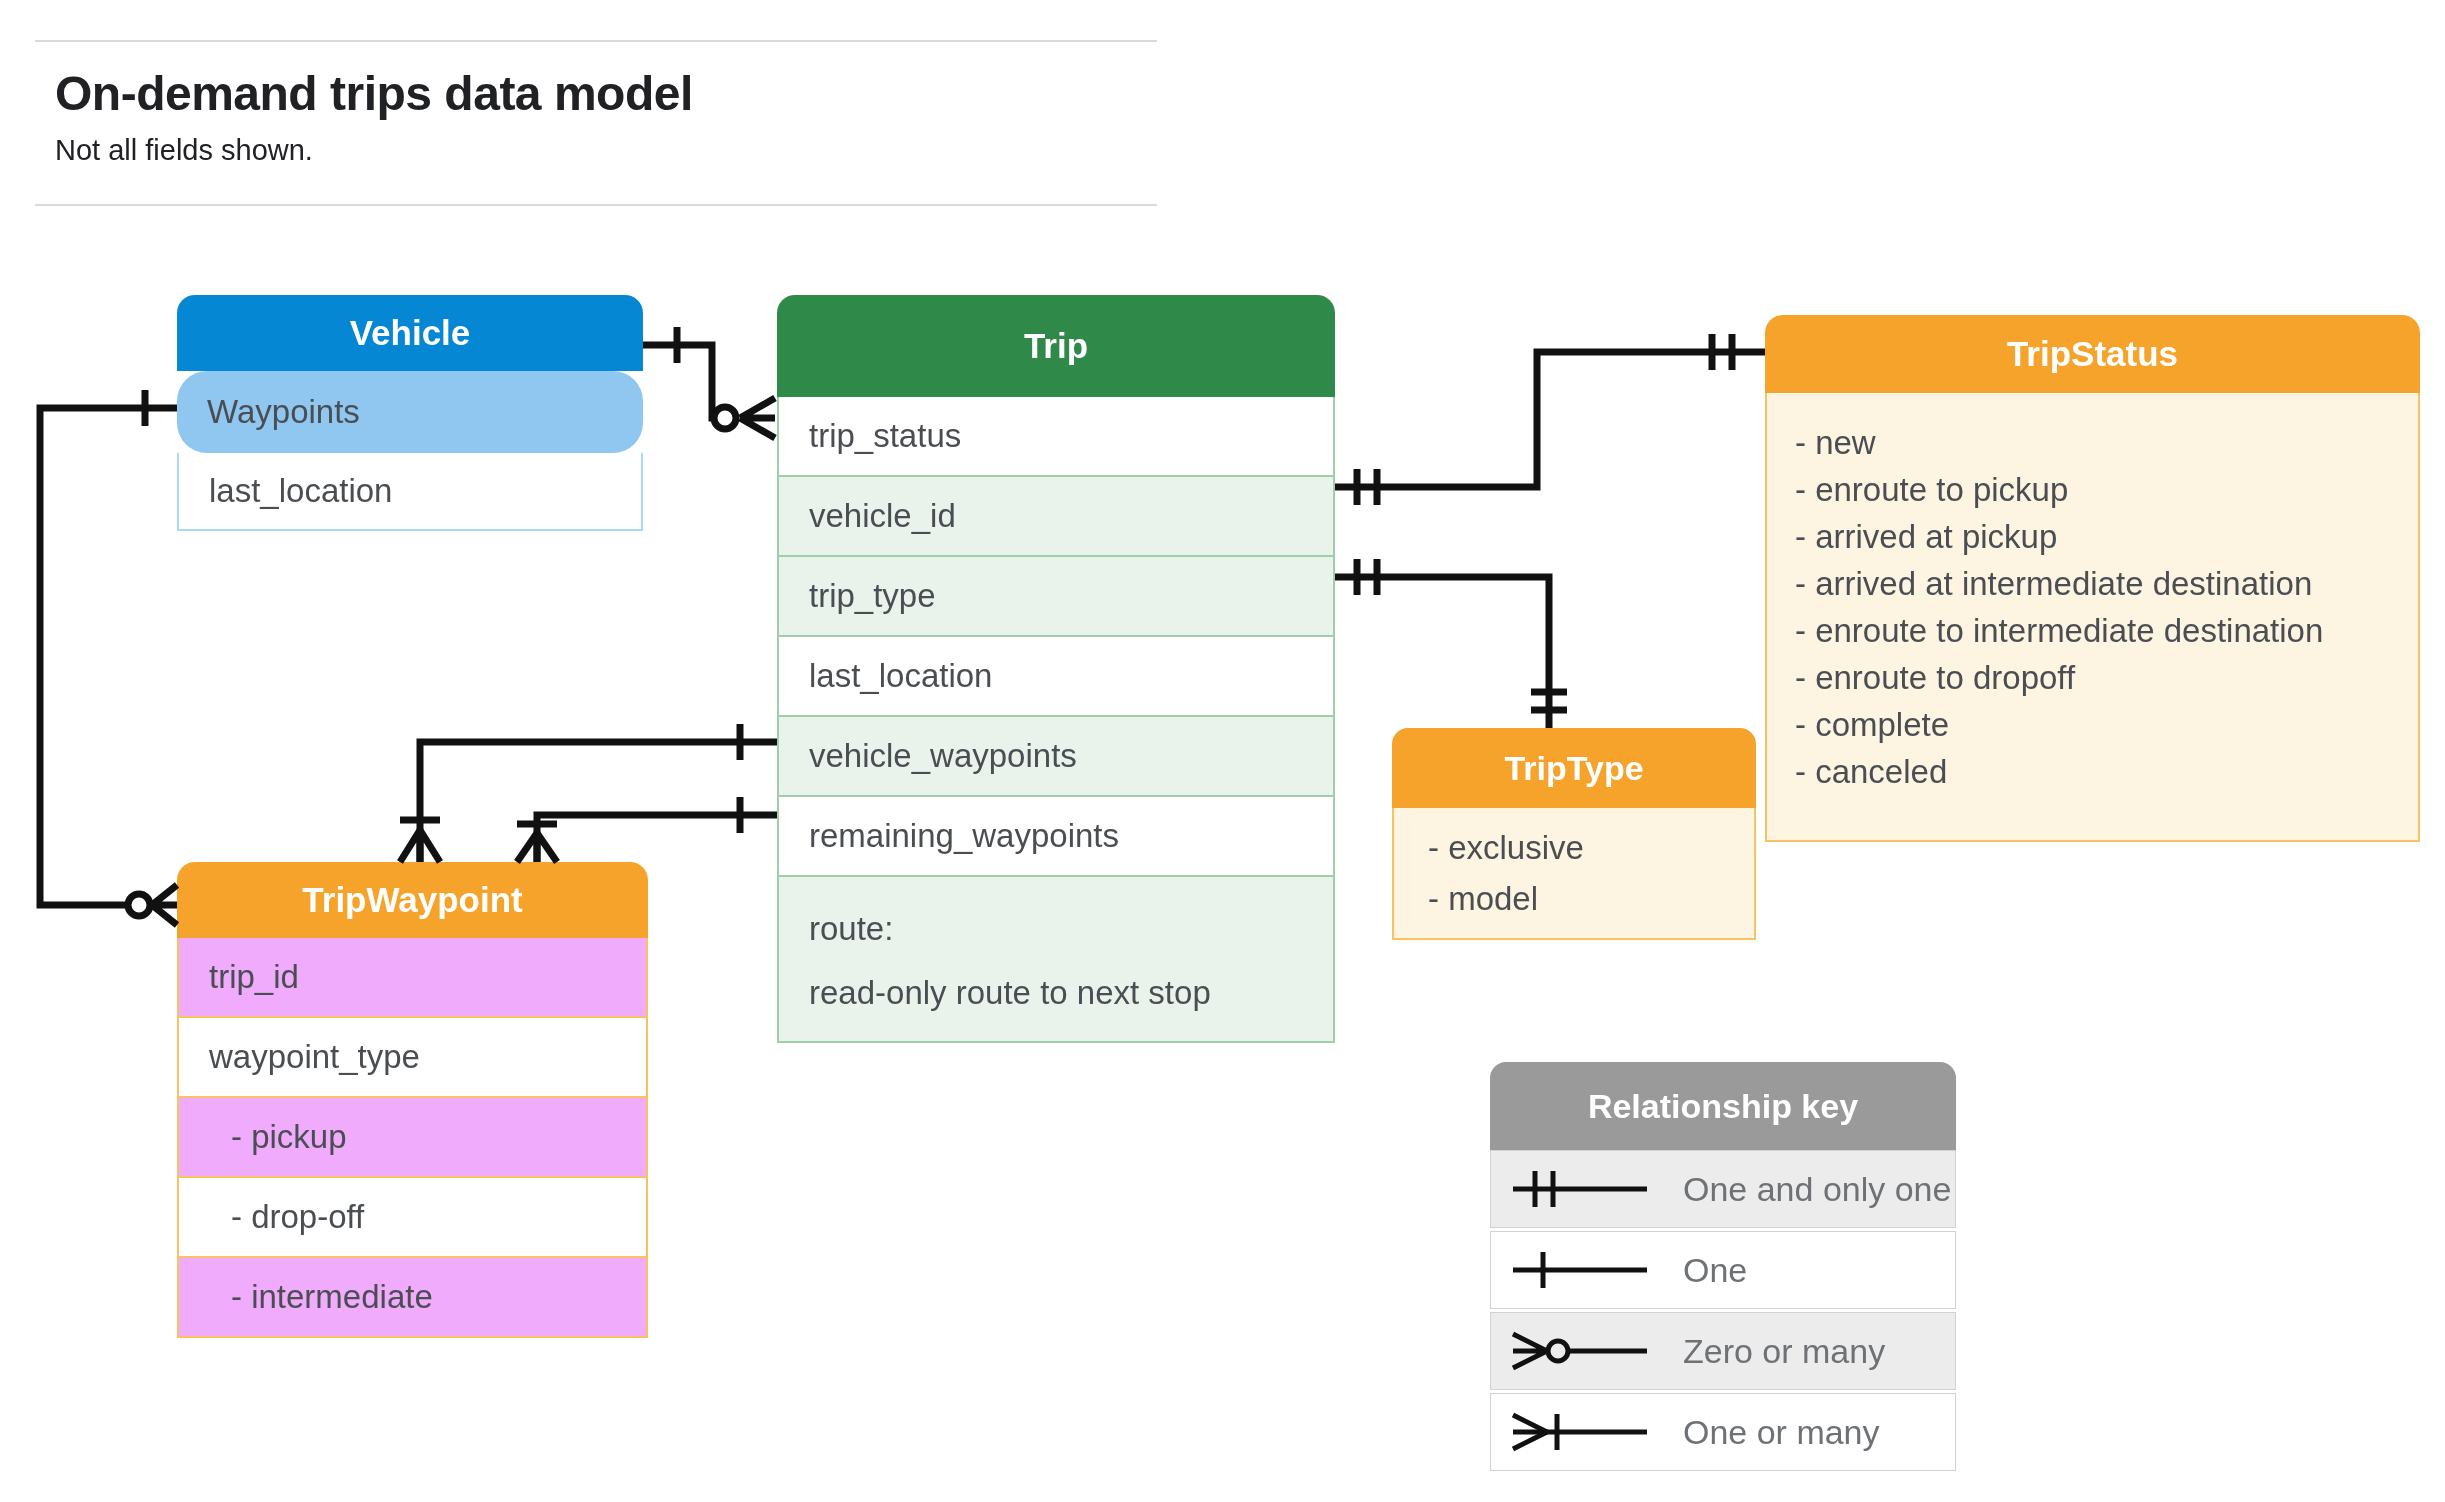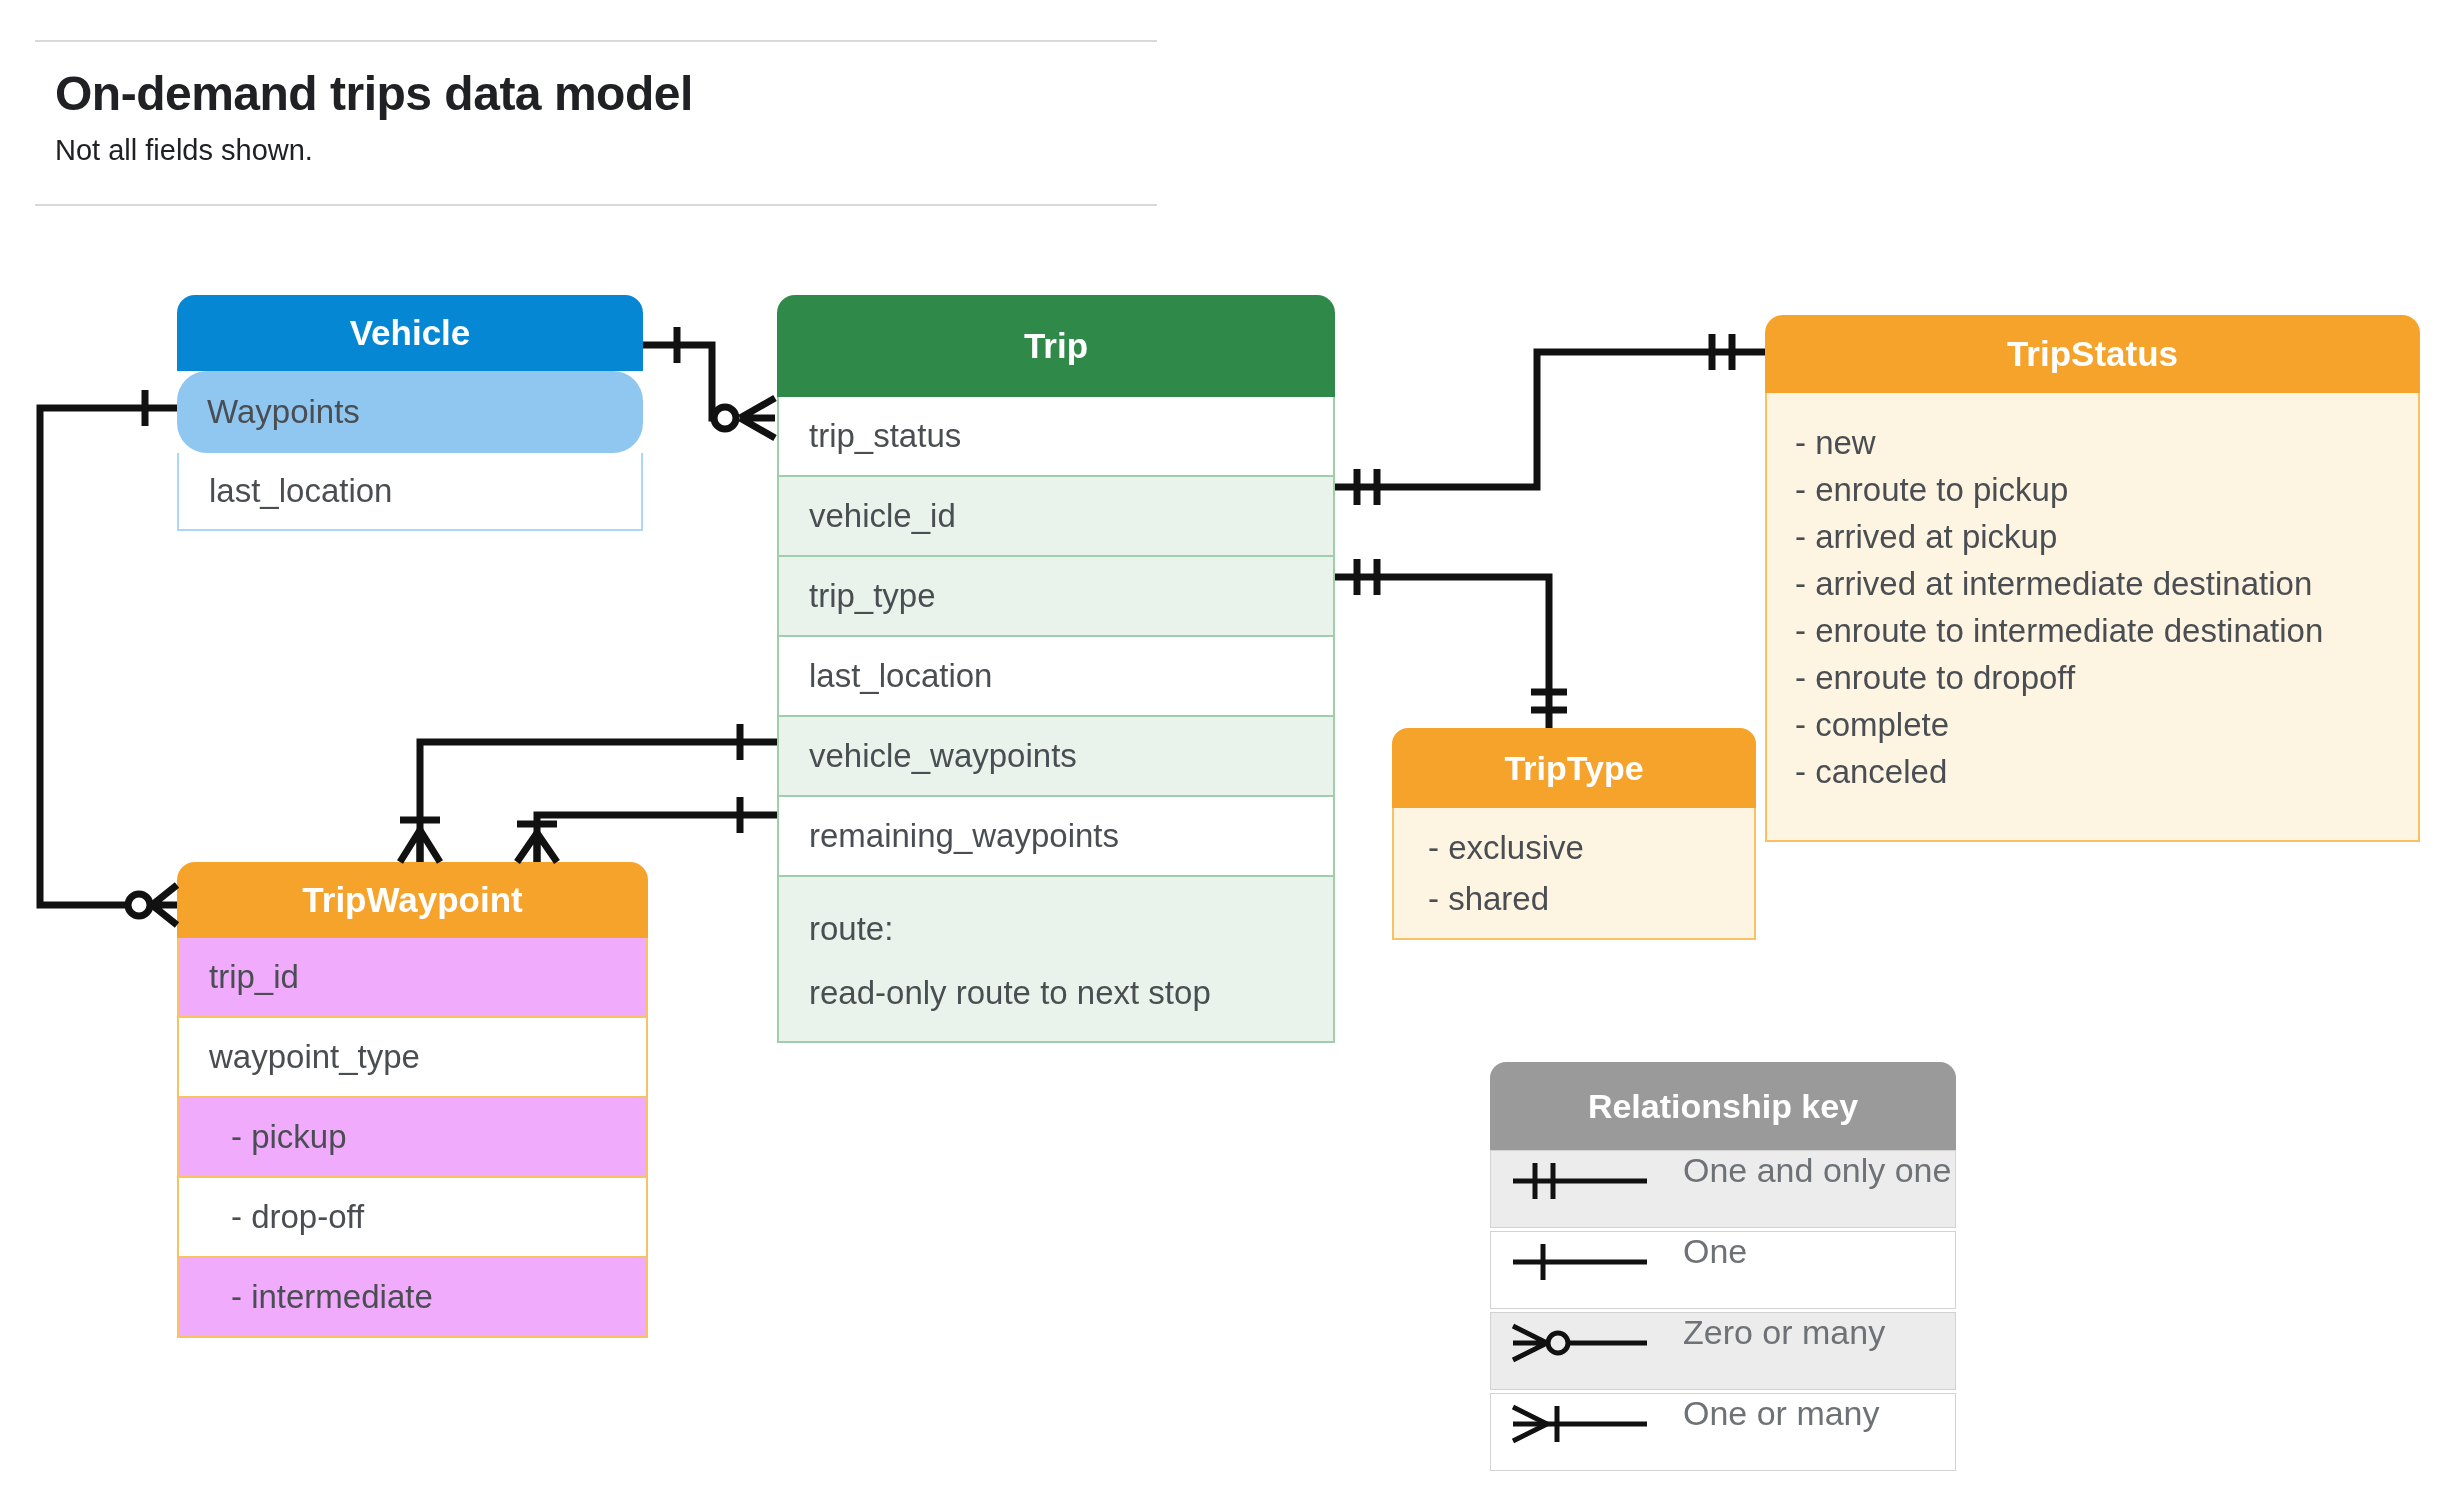--- a/index.html
+++ b/index.html
@@ -35,21 +35,21 @@
 
   
   .hdr-orange { background:#f6a32b; }
   .row-orange { border:2px solid #f8c262; border-top:none; }
   .bg-cream { background:#f0abfc; }
   .enum-body { box-sizing:border-box; border:2px solid #f8c262; border-top:none; background:#fdf4e2; font-size:33px; }
   .enum-body .enum-item { line-height:47px; }
 
   
   .hdr-grey { background:#9a9a9a; border-radius:16px 16px 0 0; font-size:34px; }
-  .key-row { box-sizing:border-box; height:78px; border:1px solid #d2d2d2; display:flex; align-items:flex-start; margin-top:3px; }
+  .key-row { box-sizing:border-box; height:78px; border:1px solid #d2d2d2; display:flex; align-items:center; margin-top:3px; }
   .key-row.grey { background:#ececec; }
   .key-row.white { background:#ffffff; }
   .key-sym { width:178px; padding-left:14px; display:flex; align-items:center; }
   .key-label { font-size:34px; color:#6e7276; }
 
   .connectors { position:absolute; left:0; top:0; pointer-events:none; }
 </style>
 </head>
 <body>
 
@@ -91,21 +91,21 @@
       <div class="enum-item">- enroute to dropoff</div>
       <div class="enum-item">- complete</div>
       <div class="enum-item">- canceled</div>
     </div>
   </div>
 
   <div class="tbl" style="left:1392px; top:728px; width:364px;">
     <div class="tbl-hdr hdr-orange" style="height:80px; font-size:34px; border-radius:16px 16px 0 0;">TripType</div>
     <div class="enum-body" style="height:132px; padding:14px 0 0 34px;">
       <div class="enum-item" style="line-height:51px;">- exclusive</div>
-      <div class="enum-item" style="line-height:51px;">- shared</div>
+      <div class="enum-item" style="line-height:51px;">- model</div>
     </div>
   </div>
 
   <div class="tbl" style="left:177px; top:862px; width:471px;">
     <div class="tbl-hdr hdr-orange" style="height:76px;">TripWaypoint</div>
     <div class="row row-orange bg-cream" style="height:80px;">trip_id</div>
     <div class="row row-orange bg-white" style="height:80px;">waypoint_type</div>
     <div class="row row-orange bg-cream indent" style="height:80px;">- pickup</div>
     <div class="row row-orange bg-white indent" style="height:80px;">- drop-off</div>
     <div class="row row-orange bg-cream indent" style="height:80px;">- intermediate</div>

